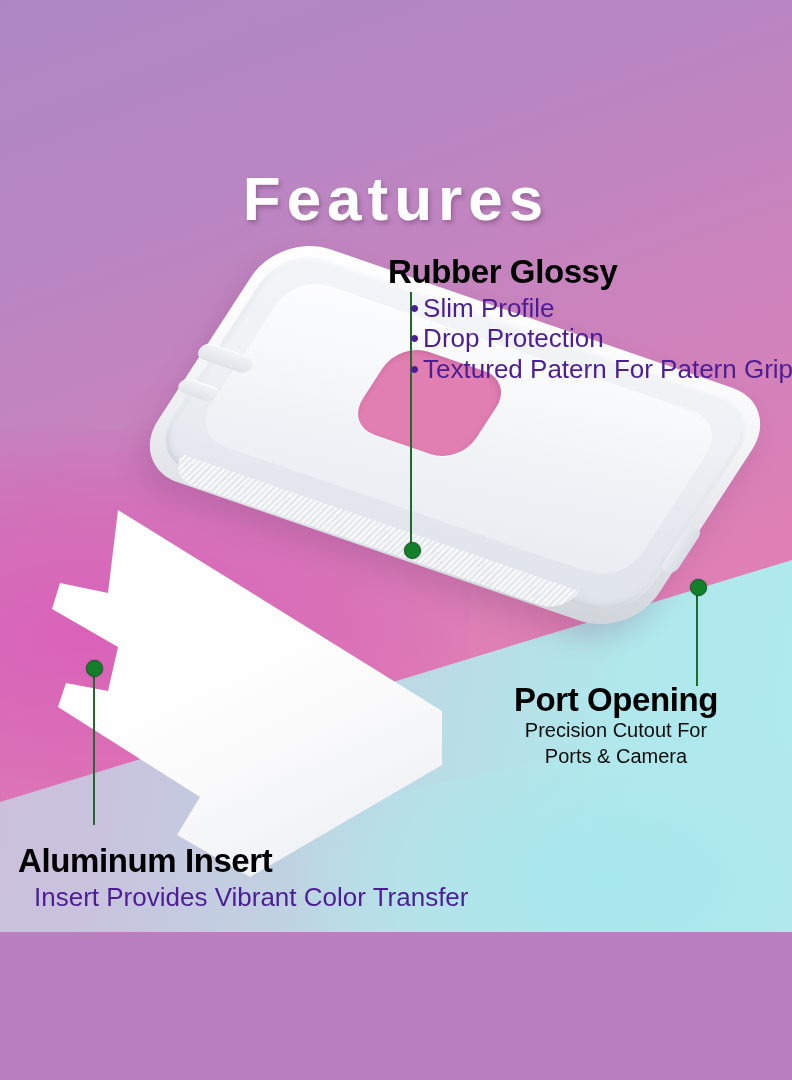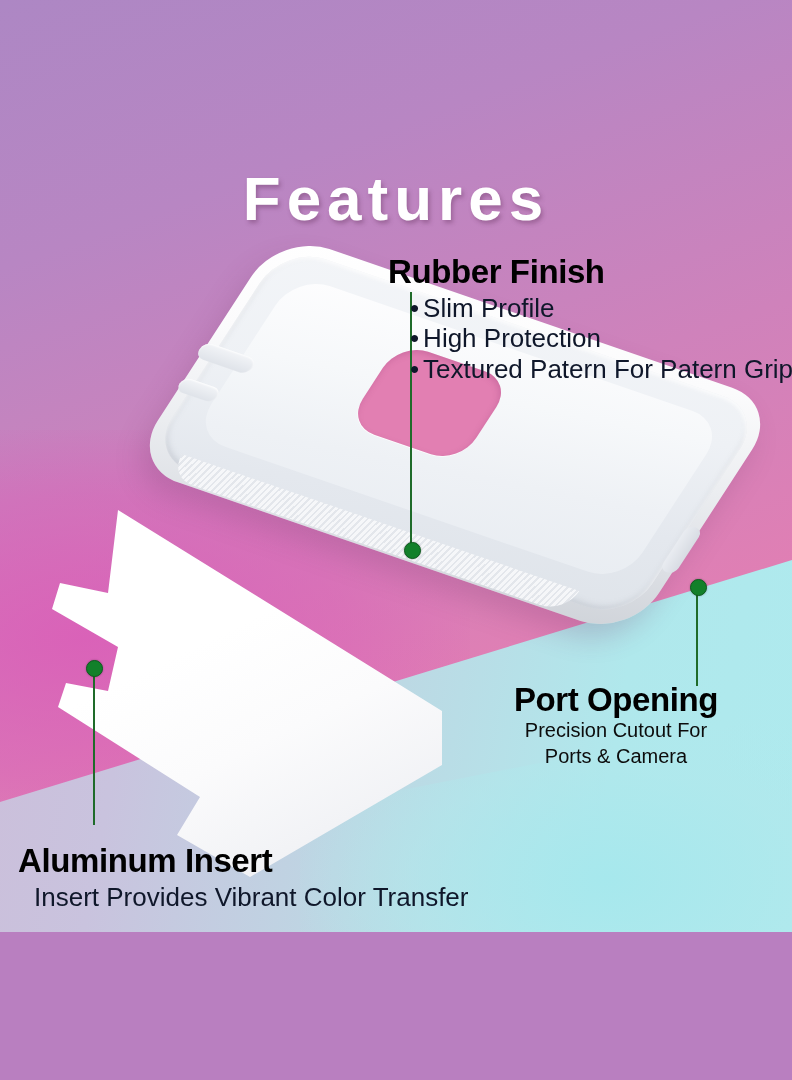--- a/index.html
+++ b/index.html
@@ -115,21 +115,21 @@
   }
 
   
   .callout{ position:absolute; color:#0c0c0c; }
   .callout h3{
     margin:0; font-size:33px; font-weight:bold; letter-spacing:-.4px;
     line-height:1.0; color:#000;
   }
   .callout ul{ margin:5px 0 0 0; padding:0; list-style:none; }
   .callout li{
-    font-size:26px; line-height:1.17; color:#0f172a; white-space:nowrap;
+    font-size:26px; line-height:1.17; color:#4c1d95; white-space:nowrap;
   }
   .callout li .bullet{ margin-right:4px; }
 
   #rubber-finish{ left:388px; top:255px; }
   #rubber-finish ul{ margin-left:22px; }
 
   #port-opening{ left:452px; top:683px; width:328px; text-align:center; }
   #port-opening h3{ font-size:33px; }
   #port-opening .sub{ font-size:20px; line-height:1.17; margin-top:3px; }
 
@@ -187,24 +187,24 @@
   <div class="leader" id="leader-rubber"></div>
   <div class="dot" id="dot-rubber"></div>
 
   <div class="leader" id="leader-port"></div>
   <div class="dot" id="dot-port"></div>
 
   <div class="leader" id="leader-aluminum"></div>
   <div class="dot" id="dot-aluminum"></div>
 
   <div class="callout" id="rubber-finish">
-    <h3>Rubber Finish</h3>
+    <h3>Rubber Glossy</h3>
     <ul>
       <li><span class="bullet">•</span><span>Slim Profile</span></li>
-      <li><span class="bullet">•</span><span>High Protection</span></li>
+      <li><span class="bullet">•</span><span>Drop Protection</span></li>
       <li><span class="bullet">•</span><span>Textured Patern For Patern Grip</span></li>
     </ul>
   </div>
 
   <div class="callout" id="port-opening">
     <h3>Port Opening</h3>
     <div class="sub">Precision Cutout For</div>
     <div class="sub">Ports &amp; Camera</div>
   </div>
 

